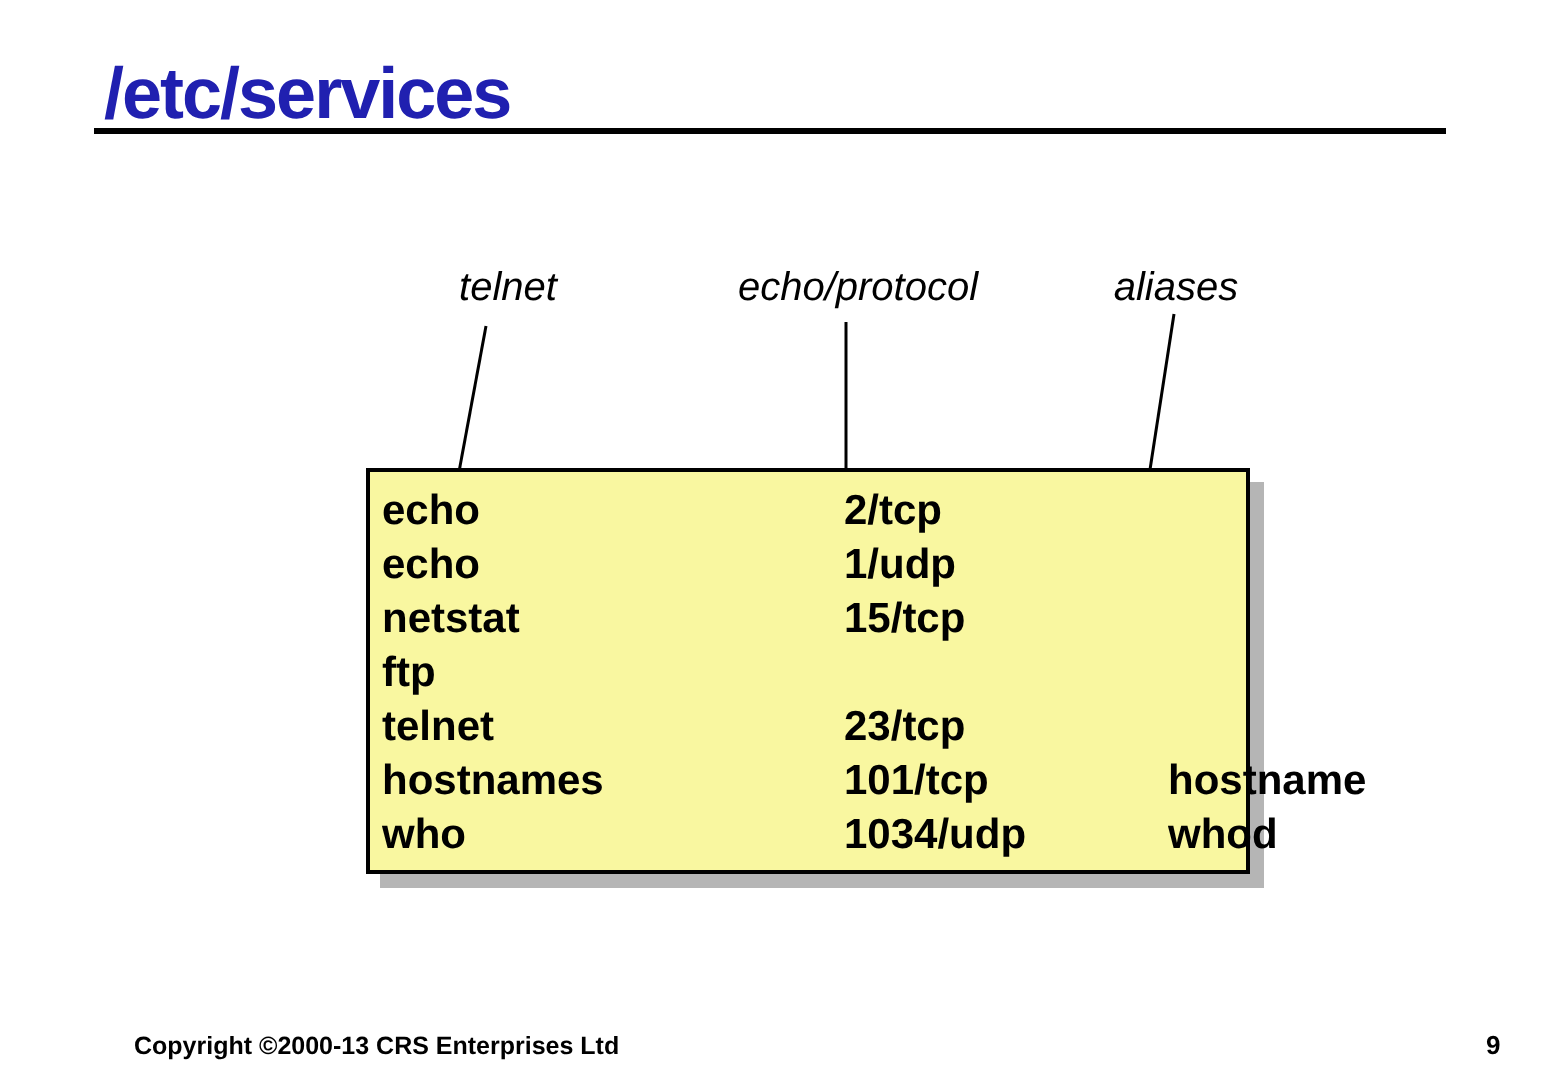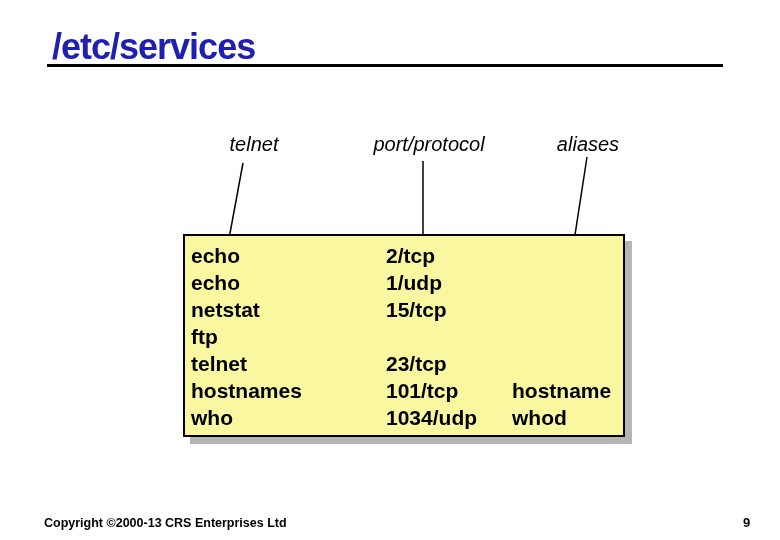--- a/index.html
+++ b/index.html
@@ -70,25 +70,26 @@
   }
   .svc-row {
     display: grid;
     grid-template-columns: 195px 126px auto;
     height: 27px;
     line-height: 27px;
     font-size: 21px;
     font-weight: bold;
     color: var(--text);
     white-space: nowrap;
+    gap: 36px;
   }
 
   .footer-copyright {
     position: absolute;
-    left: 44px; top: 516px;
+    left: 67px; top: 516px;
     font-size: 12.5px;
     font-weight: bold;
     color: var(--text);
     white-space: nowrap;
   }
   .footer-page-number {
     position: absolute;
     left: 743px; top: 515px;
     font-size: 13px;
     font-weight: bold;
@@ -97,21 +98,21 @@
 </style>
 </head>
 <body>
 
 <div class="slide">
 
   <div class="slide-title">/etc/services</div>
   <div class="title-underline"></div>
 
   <div class="col-header service">telnet</div>
-  <div class="col-header port">port/protocol</div>
+  <div class="col-header port">echo/protocol</div>
   <div class="col-header aliases">aliases</div>
 
   <svg class="pointer-lines" viewBox="0 0 780 540" xmlns="http://www.w3.org/2000/svg">
     <line x1="243" y1="163" x2="228" y2="244"></line>
     <line x1="423" y1="161" x2="423" y2="247"></line>
     <line x1="587" y1="157" x2="554" y2="371"></line>
   </svg>
 
   <div class="services-box">
     <div class="svc-row">

